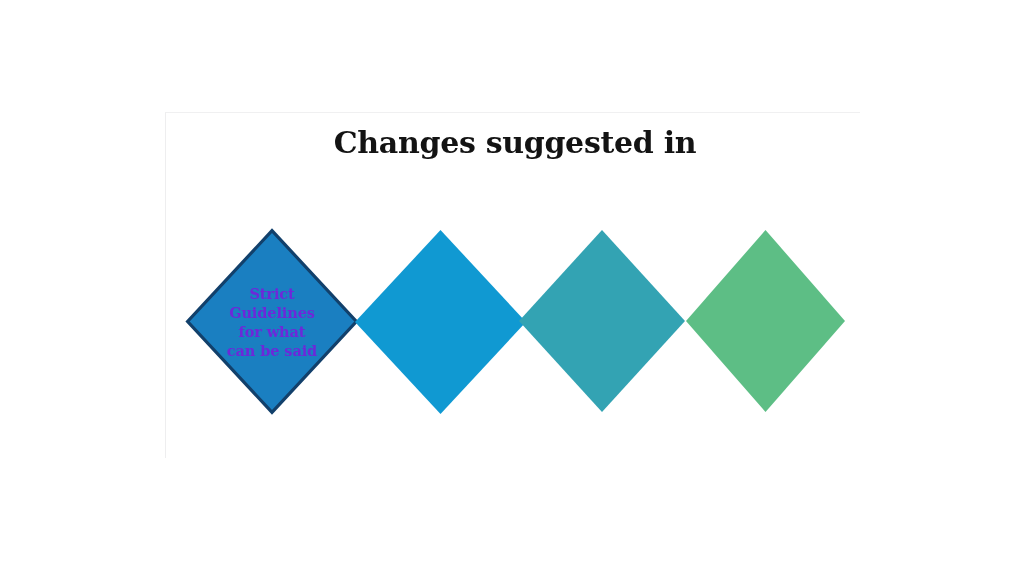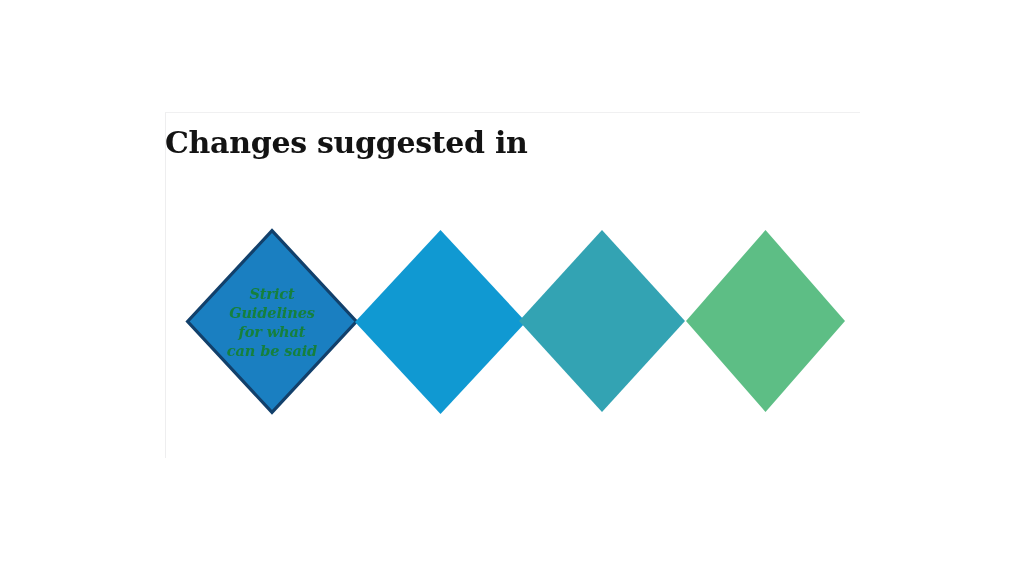--- a/index.html
+++ b/index.html
@@ -34,20 +34,21 @@
     border-left: 1px solid #eeeeef;
     box-sizing: border-box;
   }
 
   
   #title-block {
     position: absolute;
     left: 165px;
     top: 126px;
     width: 700px;
+    text-align: center;
     pointer-events: none;
   }
   #title-block .title-line {
     font-family: "DejaVu Serif", "Liberation Serif", serif;
     font-weight: 700;
     font-size: 30px;
     line-height: 34px;
     letter-spacing: -0.3px;
     color: #131313;
     white-space: nowrap;
@@ -75,31 +76,30 @@
   .diamond-label {
     position: absolute;
     left: 0;
     top: 0;
     width: 100%;
     height: 100%;
     display: flex;
     align-items: center;
     justify-content: center;
     text-align: center;
-    color: #15803d;
+    color: #6d28d9;
     font-family: "DejaVu Serif", "Liberation Serif", serif;
     font-weight: 700;
     font-size: 14.5px;
     line-height: 19px;
     letter-spacing: -0.1px;
     padding: 0 26px;
     box-sizing: border-box;
     white-space: pre-line;
     pointer-events: none;
-    font-style: italic;
   }
 </style>
 </head>
 <body>
 
 <div id="stage">
 
   <div id="panel"></div>
 
   <div id="title-block">

